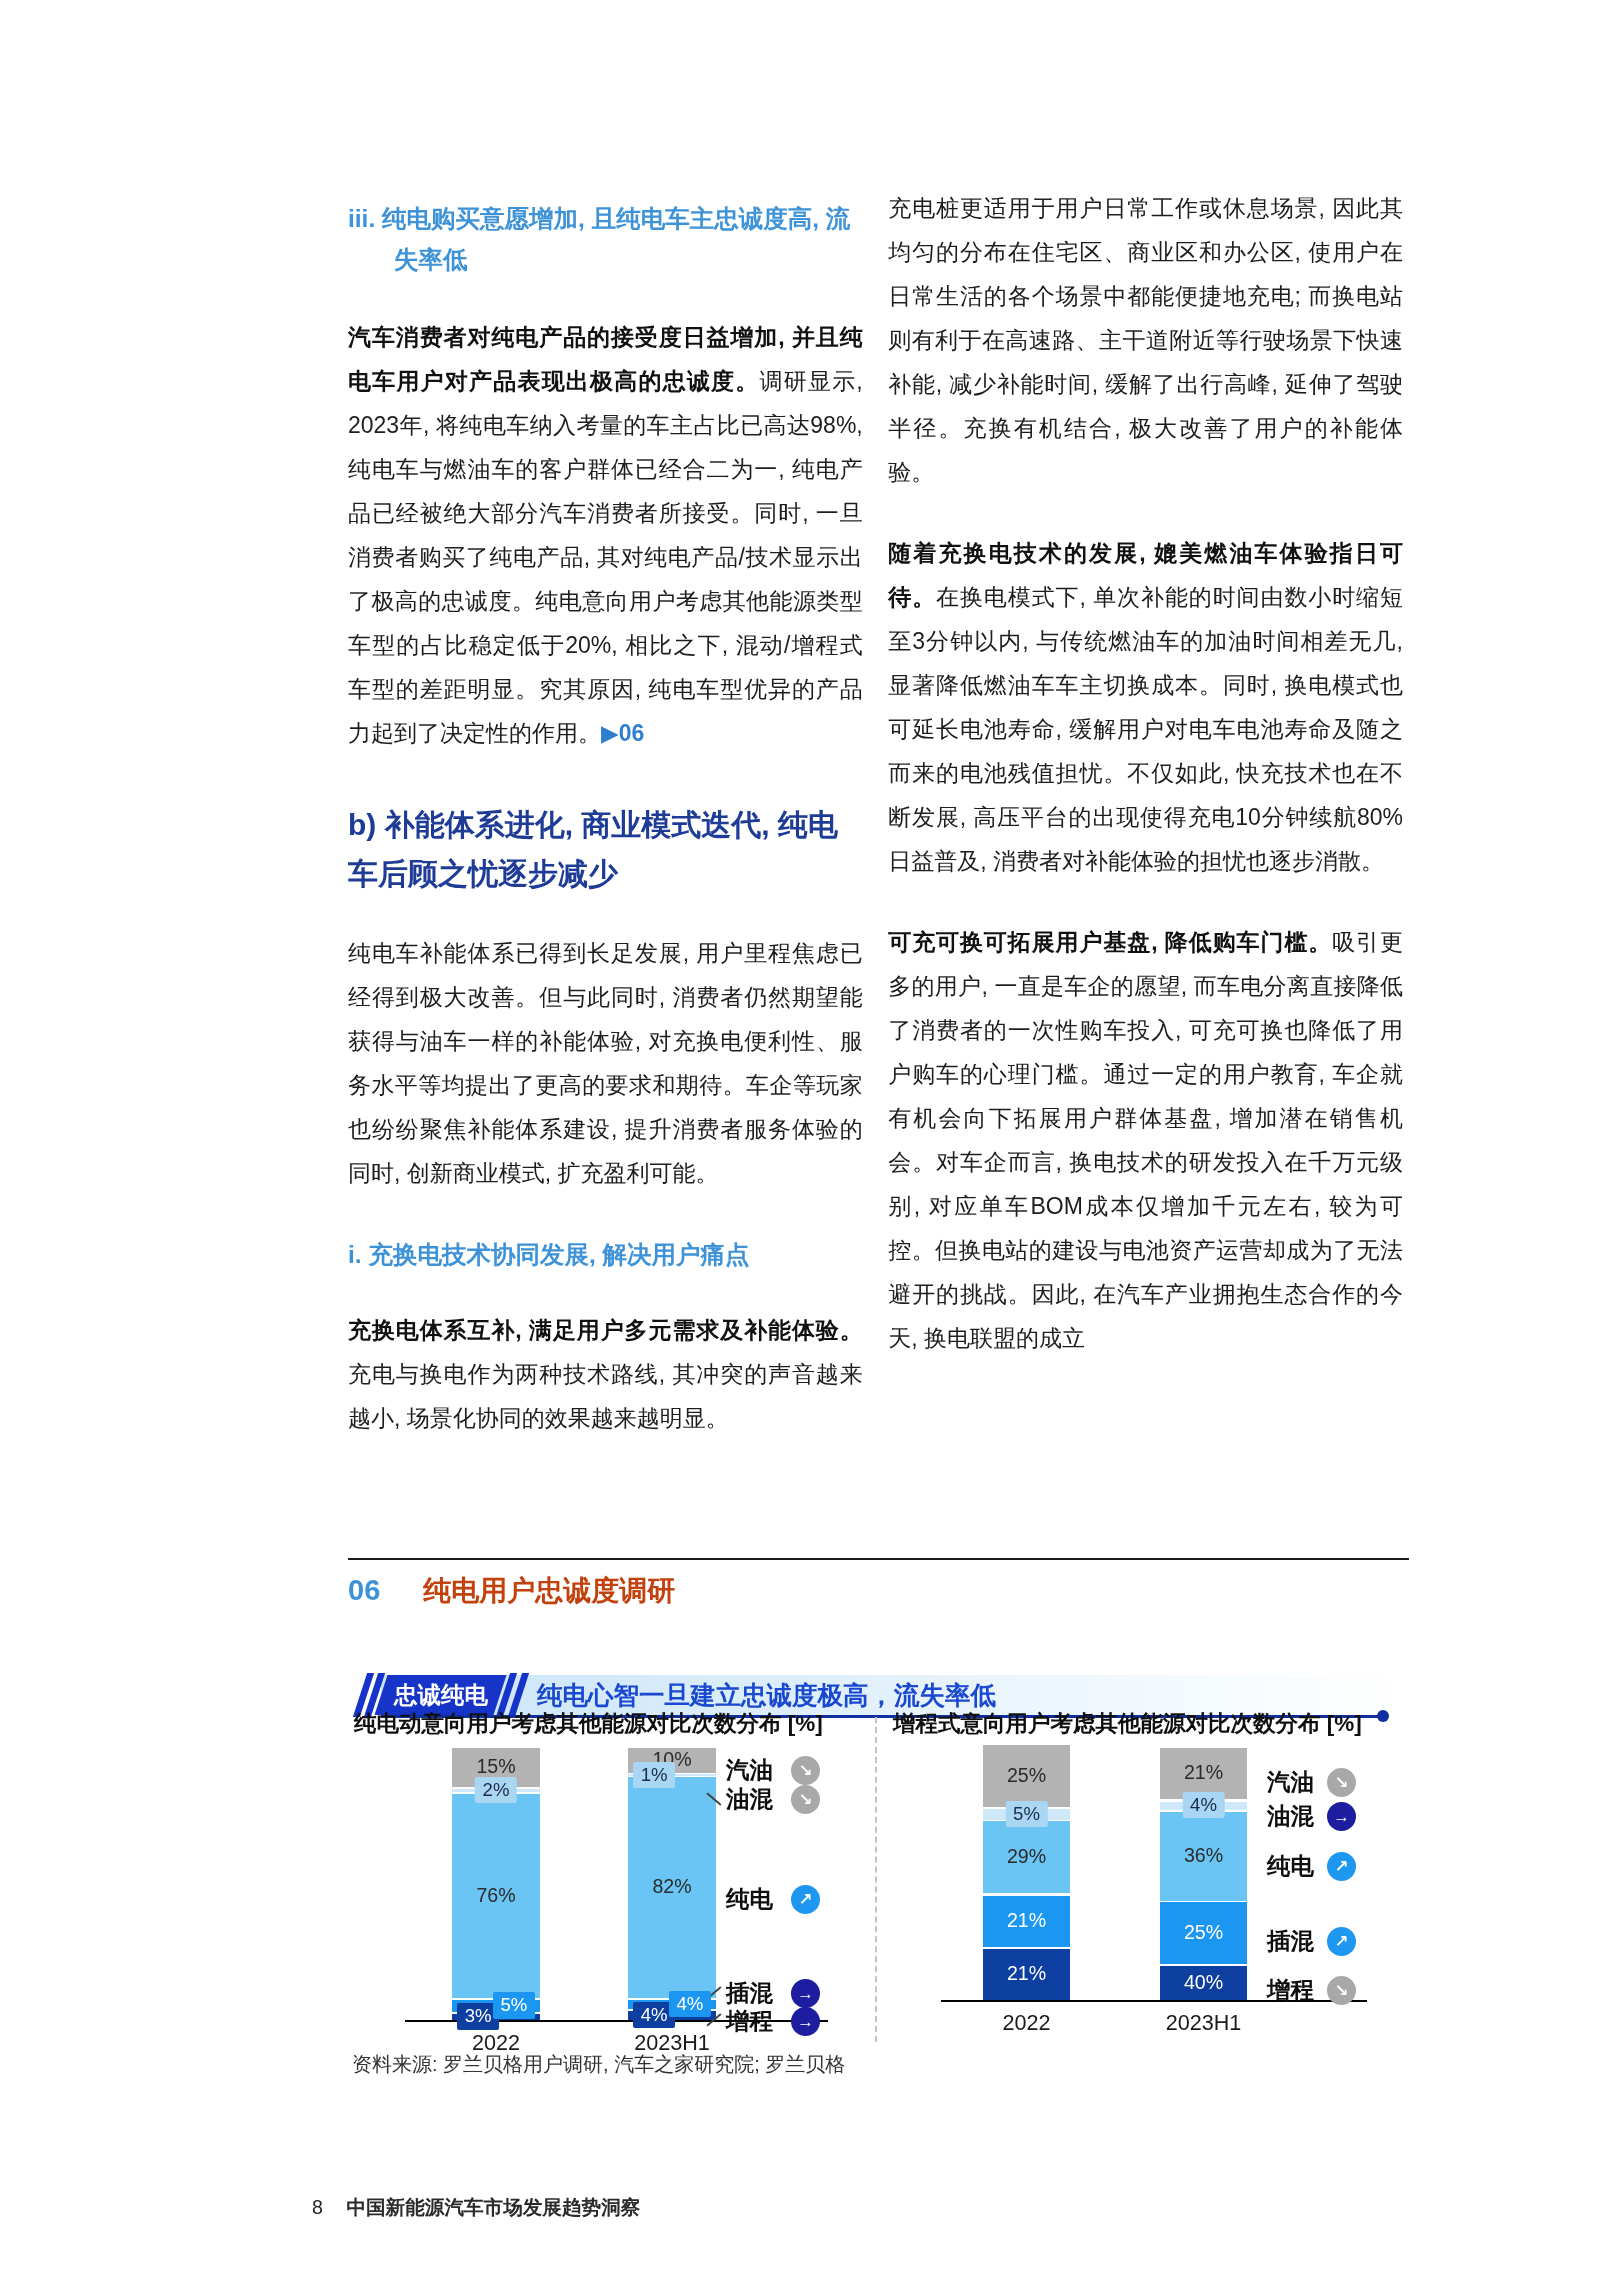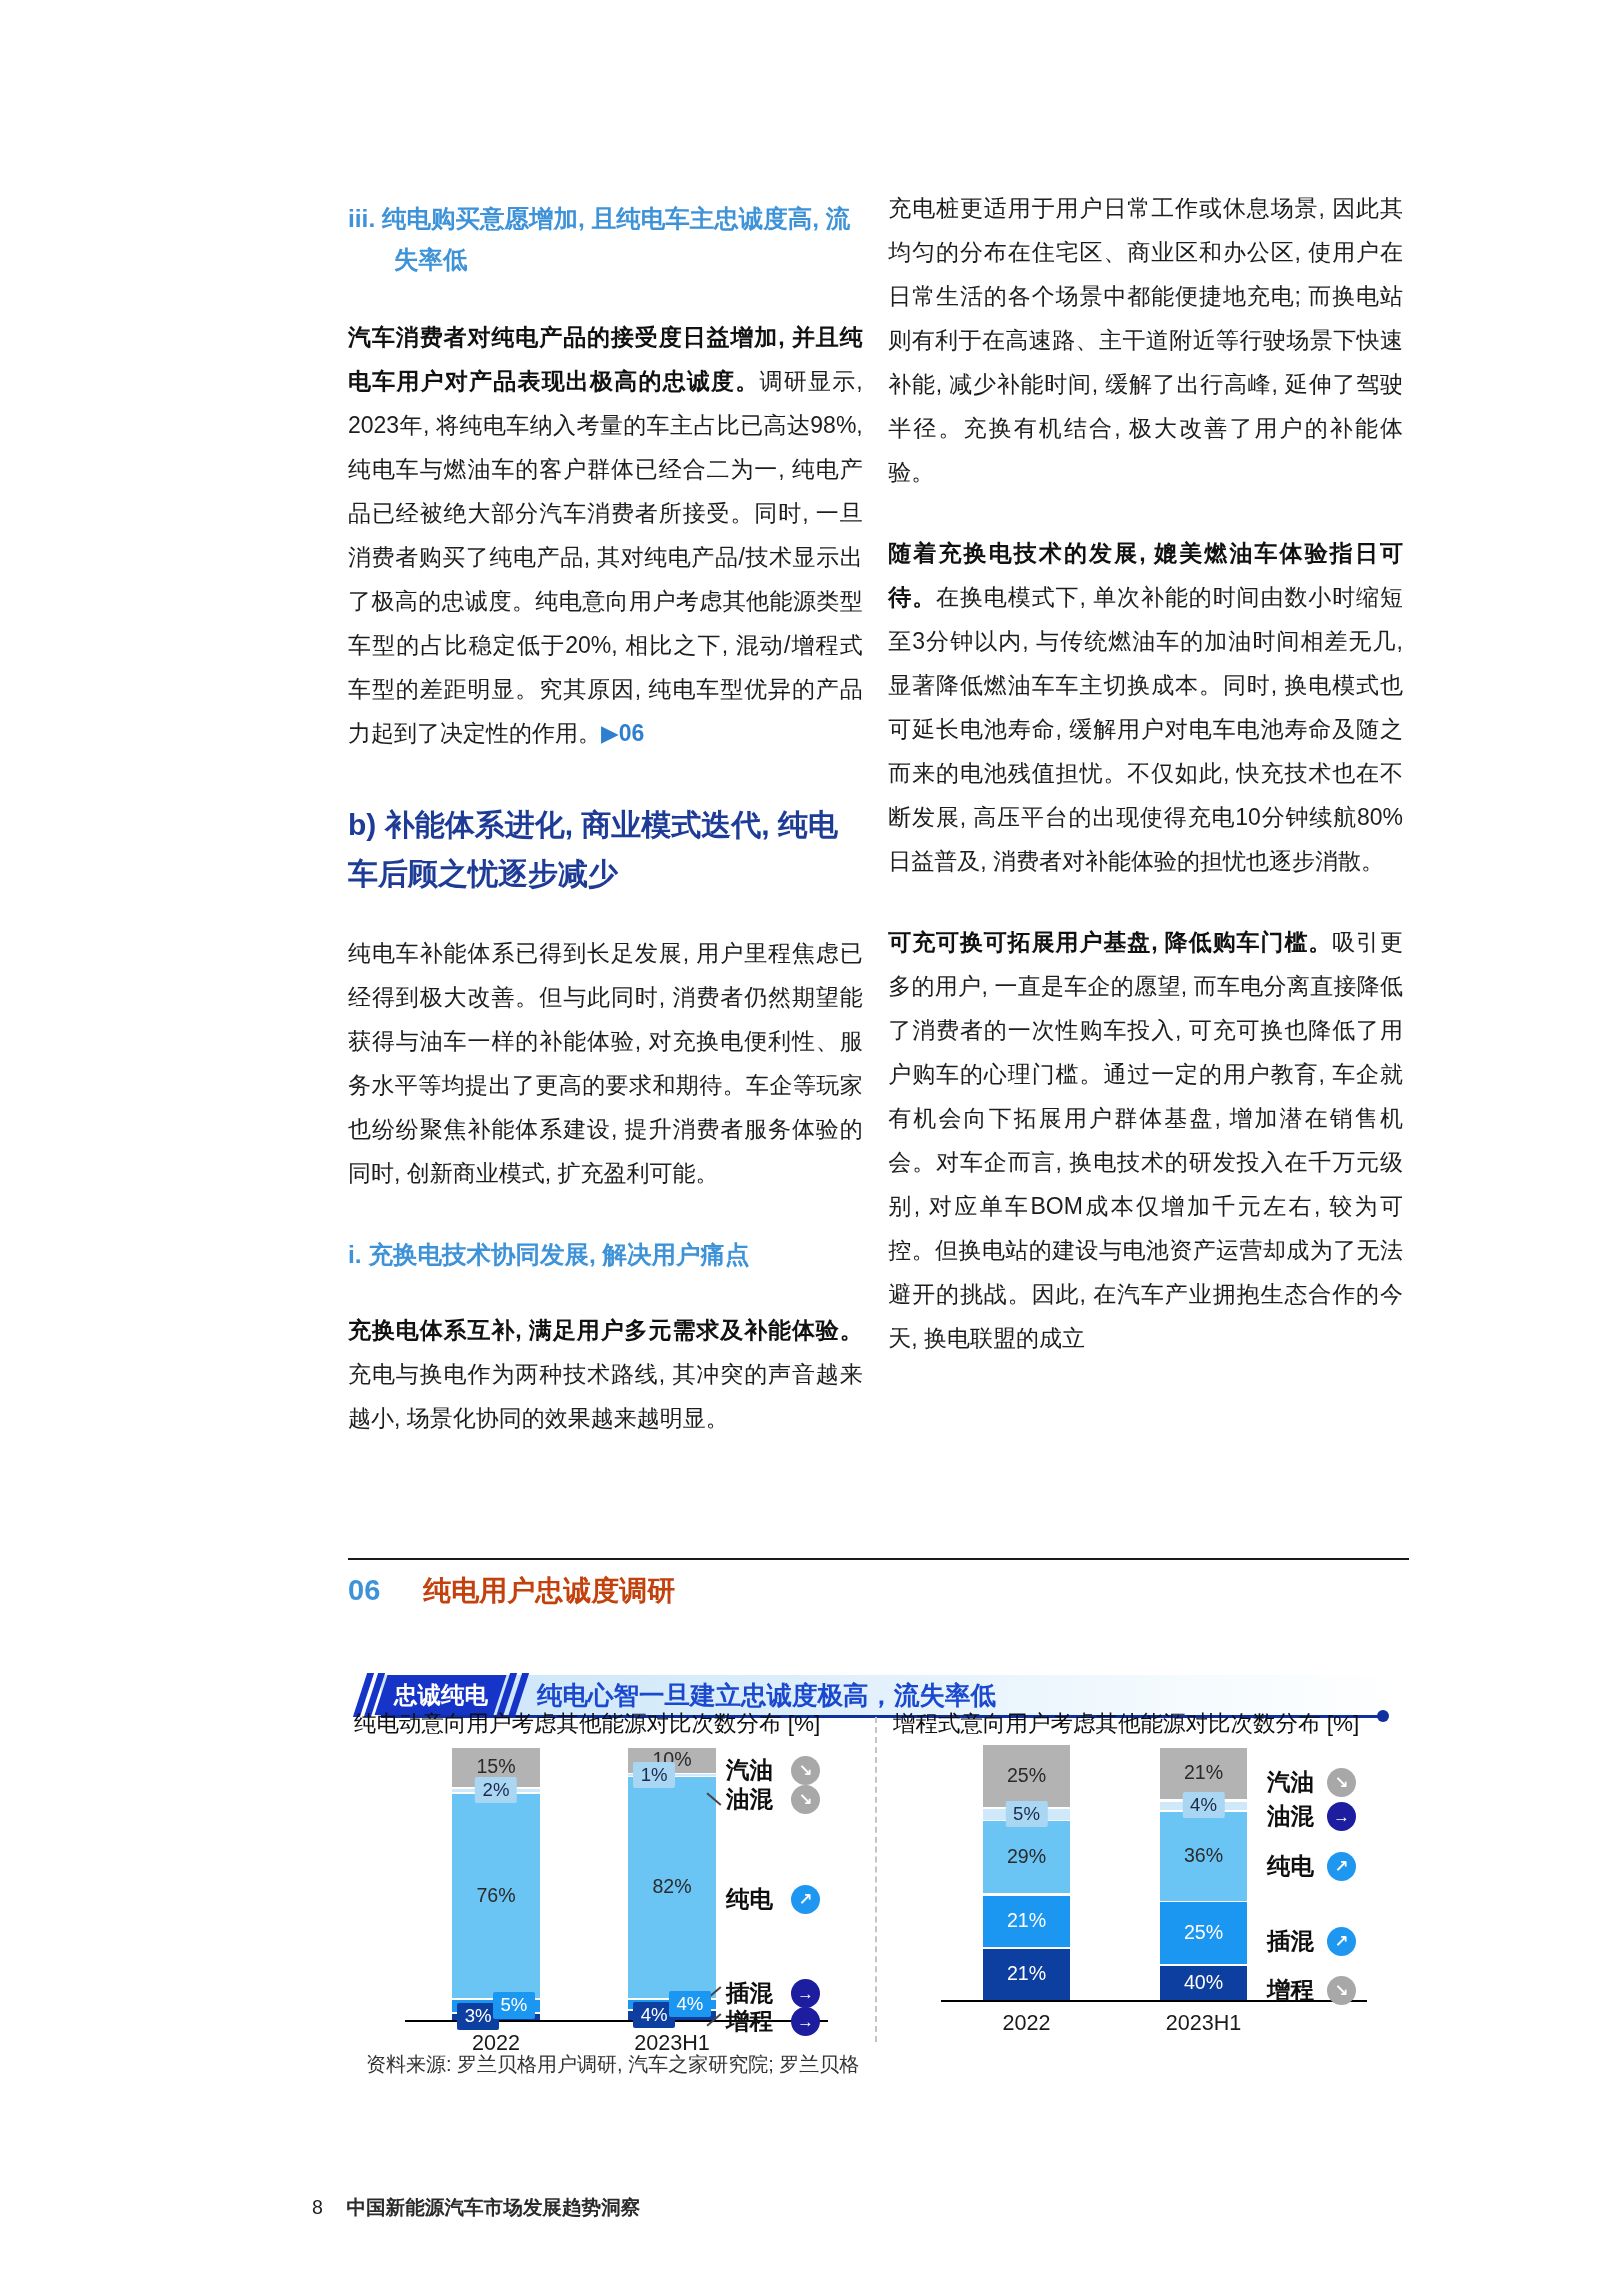--- a/index.html
+++ b/index.html
@@ -26,34 +26,34 @@
   .tag{position:absolute;left:381px;top:1675px;width:119px;height:40px;background:#1734c9;
        transform:skewX(-18deg);display:flex;align-items:center;justify-content:center;}
   .tag span{transform:skewX(18deg);color:#fff;font-weight:700;font-size:23.5px;}
   .banner-text{position:absolute;left:537px;top:1675px;height:40px;line-height:40px;
                color:#1a49cf;font-weight:700;font-size:25.5px;white-space:nowrap;}
   .underline{position:absolute;left:381px;top:1715px;width:1002px;height:2.9px;background:#10309f;}
   .enddot{position:absolute;left:1377px;top:1710px;width:11.8px;height:11.8px;border-radius:50%;background:#10309f;}
   
   .chart{position:absolute;top:1708px;width:495px;}
   #chart-0{left:348px;} #chart-1{left:887px;}
-  .c-title{position:absolute;left:5.9px;top:0;font-size:22.5px;font-weight:400;color:#0f0f0f;white-space:nowrap;}
+  .c-title{position:absolute;left:5.9px;top:0;font-size:22.5px;font-weight:700;color:#0f0f0f;white-space:nowrap;}
   .plot{position:absolute;left:0;top:38px;width:100%;}
   .axis{position:absolute;height:2px;background:#000;bottom:-2px;}
   .bar{position:absolute;bottom:0;}
   .seg{position:absolute;left:0;width:100%;}
   .seg-label{position:absolute;left:0;width:100%;display:flex;align-items:center;justify-content:center;font-size:19.6px;}
   .chip{position:absolute;height:26.5px;line-height:26.5px;padding:0 7.8px;font-size:18.6px;border-radius:2px;z-index:3;white-space:nowrap;}
   .cat{position:absolute;text-align:center;font-size:21.6px;color:#1a1a1a;}
   .legend-label{position:absolute;font-size:23.5px;font-weight:700;color:#0f0f0f;line-height:29px;white-space:nowrap;}
   .ticon{position:absolute;width:29px;height:29px;border-radius:50%;color:#fff;display:flex;
          align-items:center;justify-content:center;font-size:16.7px;font-weight:700;}
   .connector{position:absolute;width:17.6px;height:2px;background:#444;}
   .vsep{position:absolute;left:875px;top:1717px;height:325px;border-left:2px dashed #c4c4c4;}
-  .source{position:absolute;left:366px;top:2051px;font-size:20px;color:#333;}
+  .source{position:absolute;left:352px;top:2051px;font-size:20px;color:#333;}
   .pgfoot{position:absolute;left:312px;top:2194px;font-size:19.6px;color:#222;}
   .pgfoot .doc{margin-left:23.5px;font-weight:700;color:#2a2a2a;}
 </style>
 </head>
 <body>
 
 <div class="page">
 
   <section class="cols">
     <div class="col">

